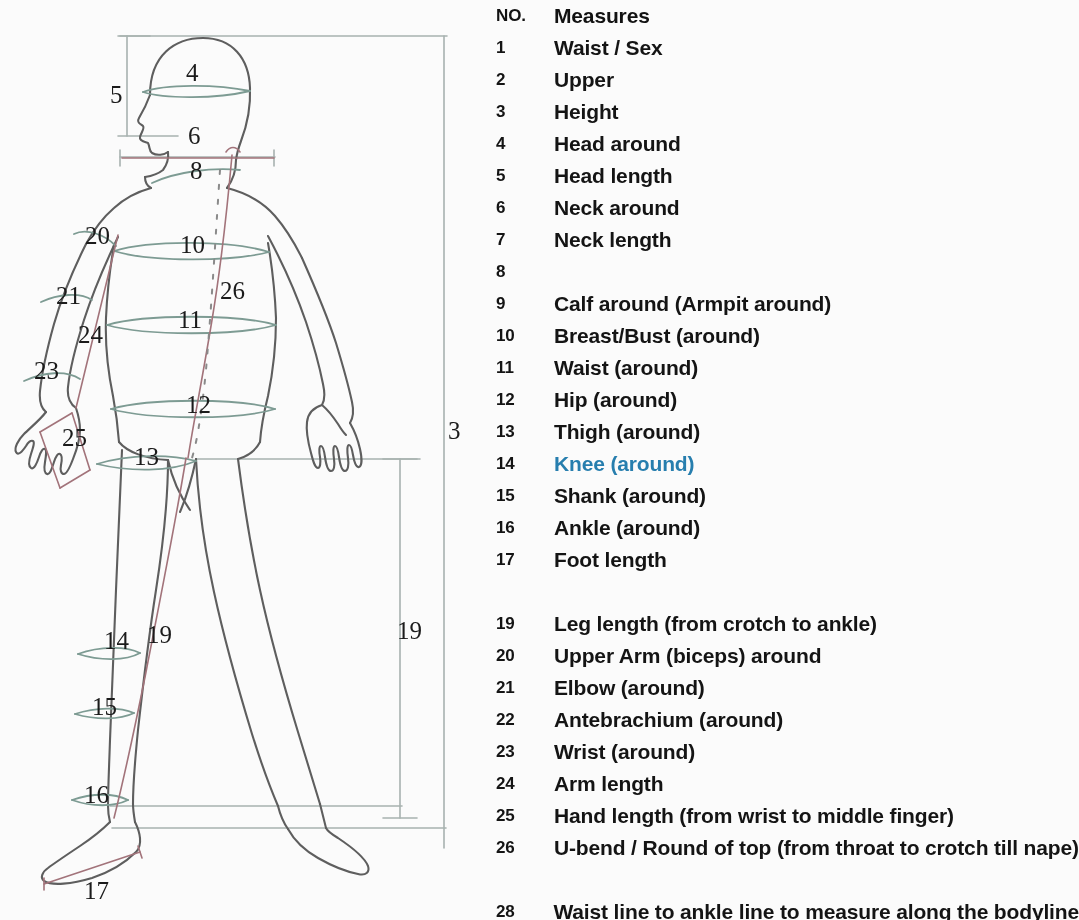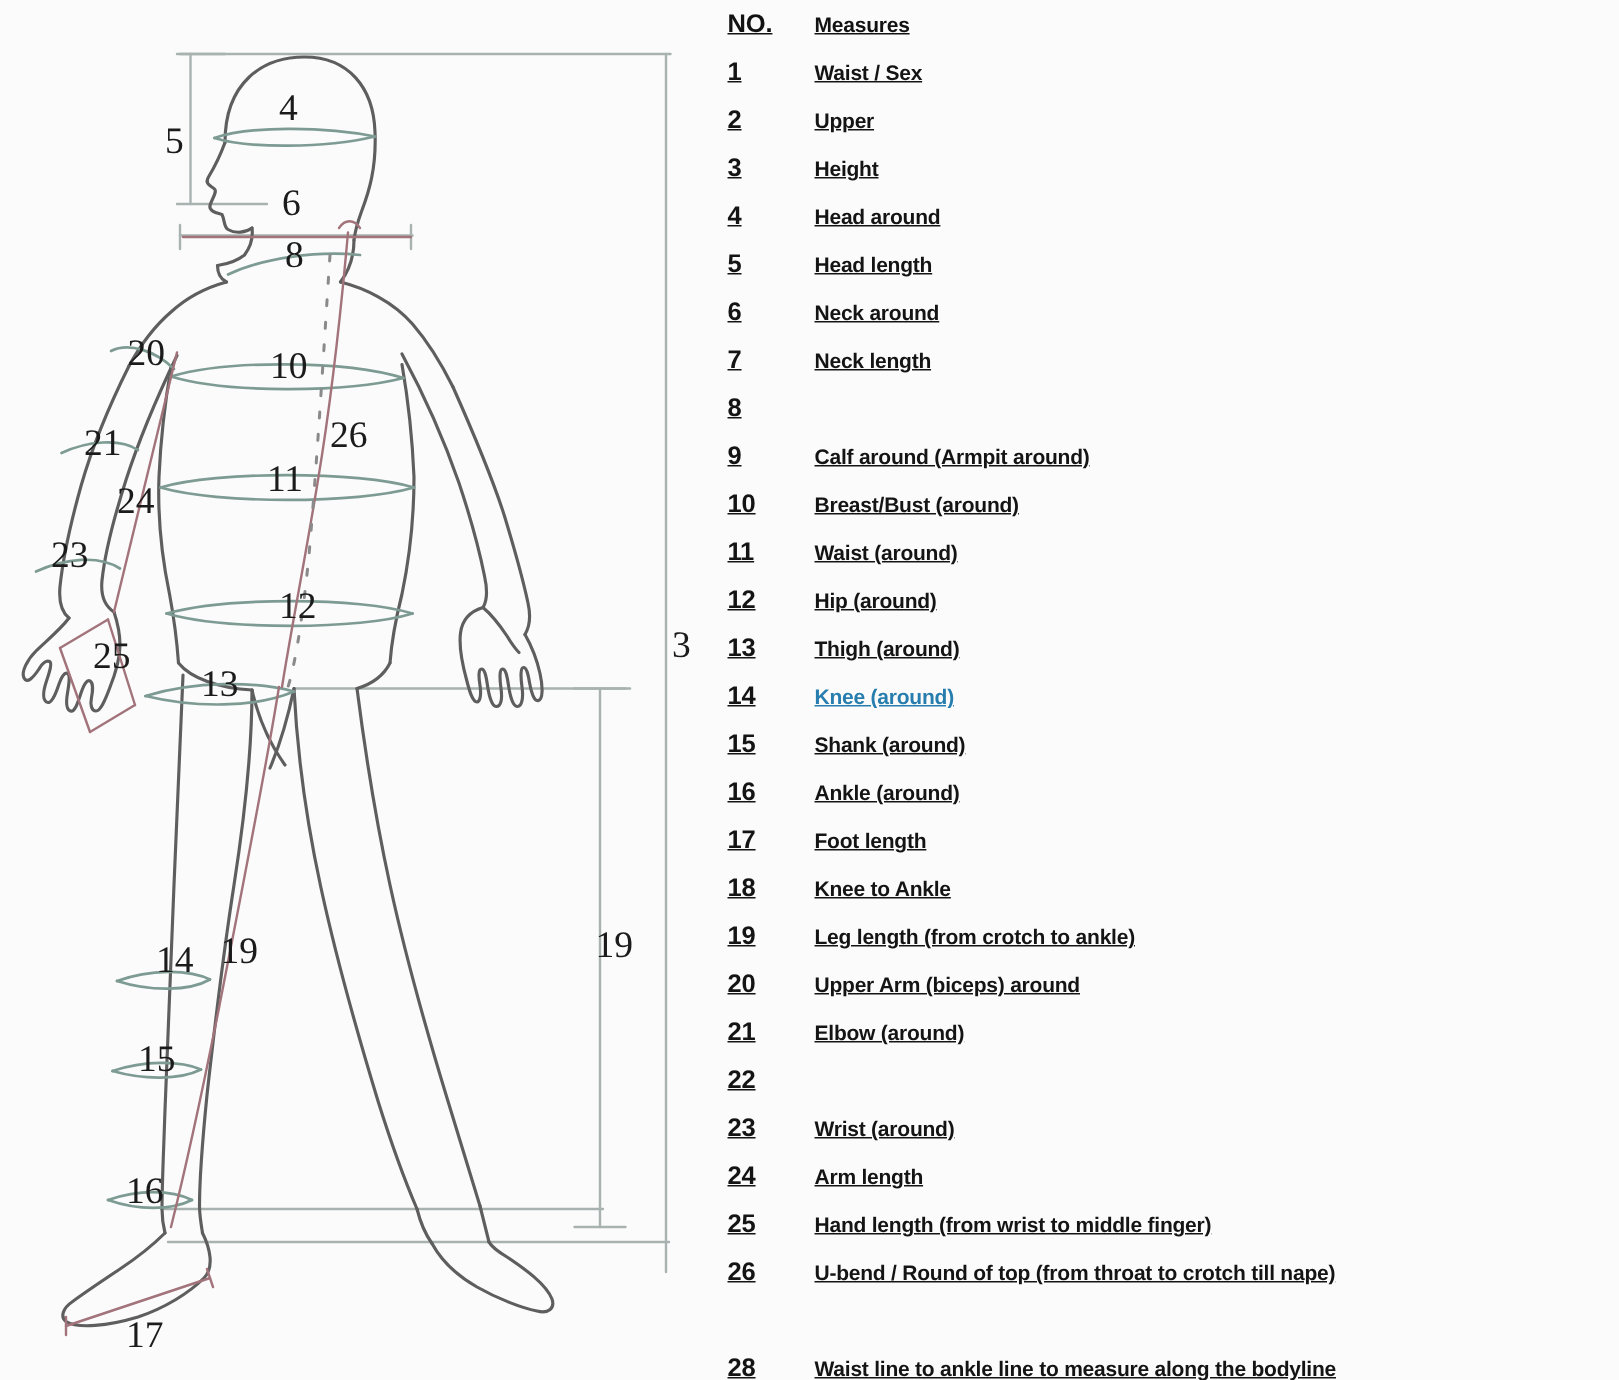--- a/index.html
+++ b/index.html
@@ -54,34 +54,32 @@
   .mrow {
     position: absolute;
     left: 0;
     height: 32px;
     display: flex;
     align-items: center;
     width: 599px;
   }
   .mno {
     width: 58px;
-    margin-left: 5px;
+    margin-left: 16px;
     font-size: 17px;
     font-weight: 700;
     color: #141414;
     letter-spacing: -0.1px;
-    text-decoration: underline;
   }
   .mlabel {
-    font-size: 14px;
+    font-size: 21px;
     font-weight: 700;
     color: #141414;
     letter-spacing: -0.15px;
     white-space: nowrap;
-    text-decoration: underline;
   }
   .mrow.header .mno,
   .mrow.header .mlabel { color: #121212; }
   .mrow.blurred .mlabel {
     color: #0369a1;
     filter: blur(0.35px);
     opacity: 0.85;
   }
 </style>
 </head>
@@ -360,38 +358,35 @@
       <span class="mlabel">Shank (around)</span>
     </div>
     <div class="mrow" style="top:512px;">
       <span class="mno">16</span>
       <span class="mlabel">Ankle (around)</span>
     </div>
     <div class="mrow" style="top:544px;">
       <span class="mno">17</span>
       <span class="mlabel">Foot length</span>
     </div>
-    <div class="mrow" style="top:576px;">
-      <span class="mno">18</span>
-      <span class="mlabel">Knee to Ankle</span>
-    </div>
     <div class="mrow" style="top:608px;">
       <span class="mno">19</span>
       <span class="mlabel">Leg length (from crotch to ankle)</span>
     </div>
     <div class="mrow" style="top:640px;">
       <span class="mno">20</span>
       <span class="mlabel">Upper Arm (biceps) around</span>
     </div>
     <div class="mrow" style="top:672px;">
       <span class="mno">21</span>
       <span class="mlabel">Elbow (around)</span>
     </div>
     <div class="mrow" style="top:704px;">
       <span class="mno">22</span>
+      <span class="mlabel">Antebrachium (around)</span>
     </div>
     <div class="mrow" style="top:736px;">
       <span class="mno">23</span>
       <span class="mlabel">Wrist (around)</span>
     </div>
     <div class="mrow" style="top:768px;">
       <span class="mno">24</span>
       <span class="mlabel">Arm length</span>
     </div>
     <div class="mrow" style="top:800px;">

